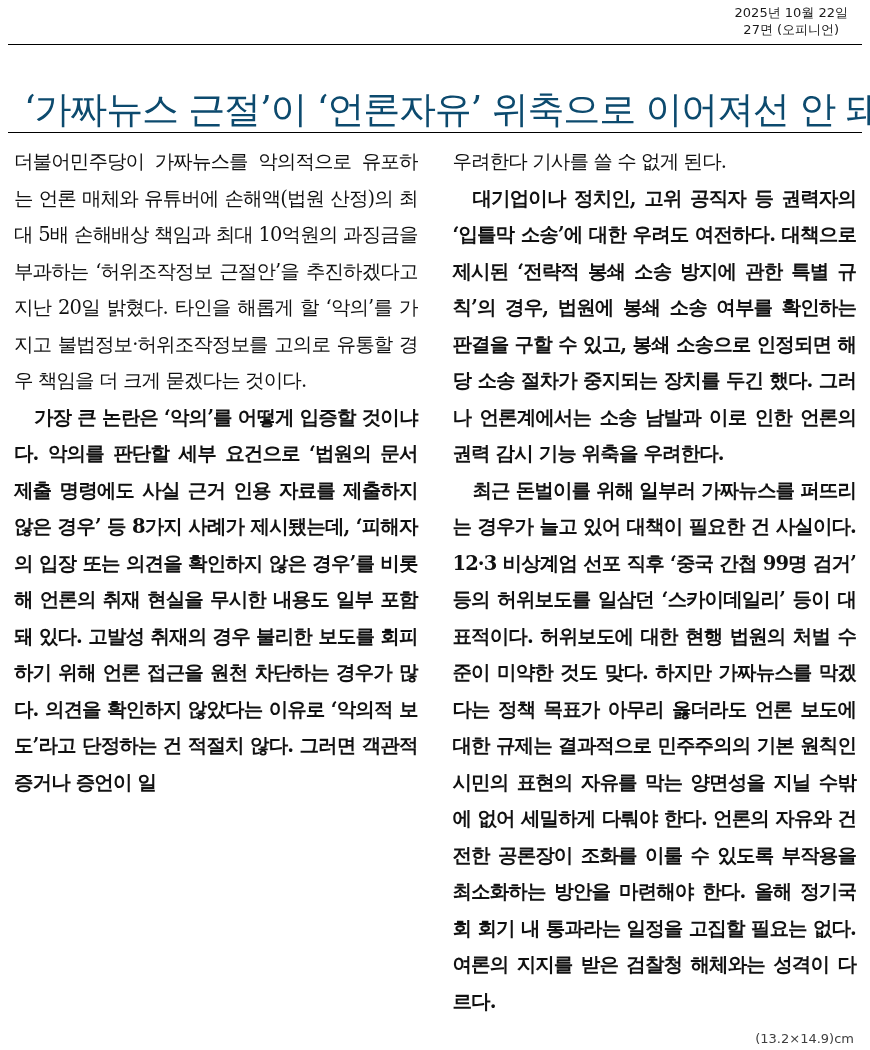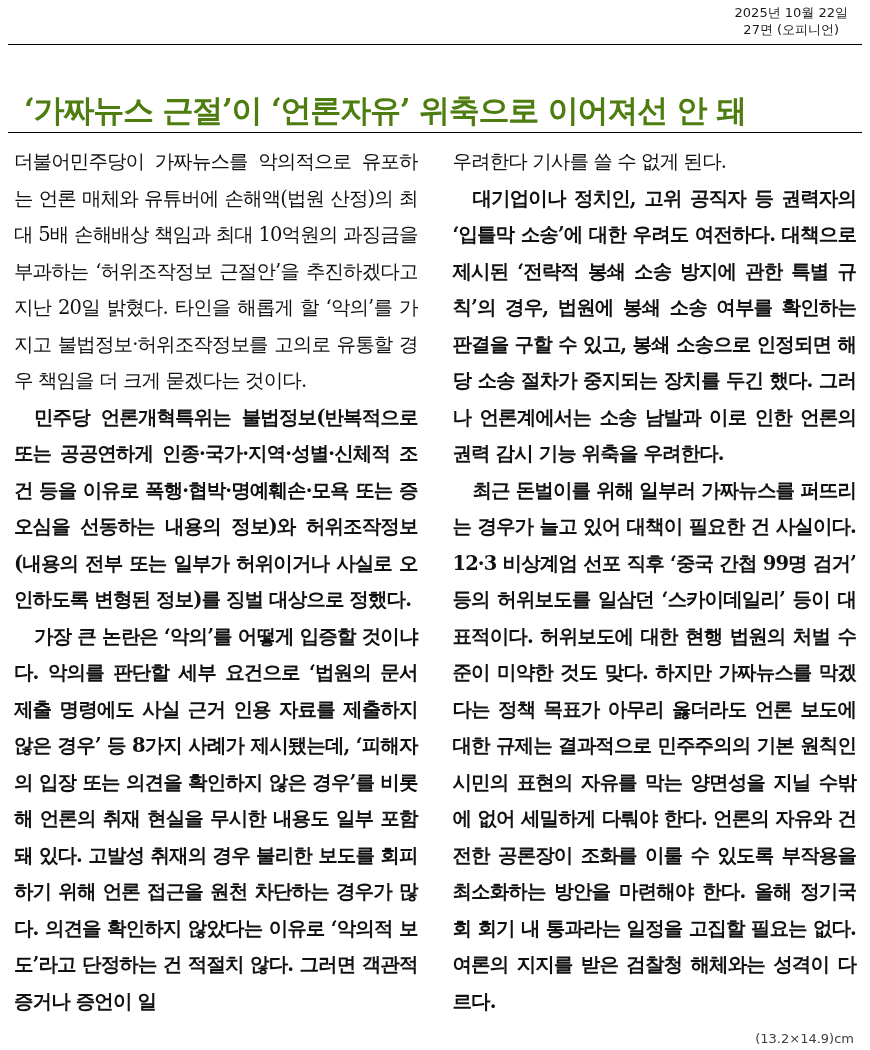--- a/index.html
+++ b/index.html
@@ -56,25 +56,25 @@
     position: absolute;
     left: 8px;
     right: 8px;
     top: 40px;
     height: 1px;
     background: #000;
   }
   
   .headline {
     margin: 52px 10px 0 10px;
-    font-size: 31px;
-    font-weight: 700;
+    font-size: 37px;
+    font-weight: 400;
     letter-spacing: -1.2px;
     line-height: 40px;
-    color: #4d7c0f;
+    color: #0c4a6e;
     white-space: nowrap;
   }
   .rule-under-headline {
     position: absolute;
     left: 8px;
     right: 8px;
     top: 128px;
     height: 1px;
     background: #000;
   }
@@ -125,21 +125,20 @@
     </div>
   </div>
   <div class="rule-top"></div>
 
   <h1 class="headline">‘가짜뉴스 근절’이 ‘언론자유’ 위축으로 이어져선 안 돼</h1>
   <div class="rule-under-headline"></div>
 
   <div class="columns">
     <div class="col">
       <p>더불어민주당이 가짜뉴스를 악의적으로 유포하는 언론 매체와 유튜버에 손해액(법원 산정)의 최대 5배 손해배상 책임과 최대 10억원의 과징금을 부과하는 ‘허위조작정보 근절안’을 추진하겠다고 지난 20일 밝혔다. 타인을 해롭게 할 ‘악의’를 가지고 불법정보·허위조작정보를 고의로 유통할 경우 책임을 더 크게 묻겠다는 것이다.</p>
-      <p class="indent">민주당 언론개혁특위는 불법정보(반복적으로 또는 공공연하게 인종·국가·지역·성별·신체적 조건 등을 이유로 폭행·협박·명예훼손·모욕 또는 증오심을 선동하는 내용의 정보)와 허위조작정보(내용의 전부 또는 일부가 허위이거나 사실로 오인하도록 변형된 정보)를 징벌 대상으로 정했다.</p>
       <p class="indent">가장 큰 논란은 ‘악의’를 어떻게 입증할 것이냐다. 악의를 판단할 세부 요건으로 ‘법원의 문서 제출 명령에도 사실 근거 인용 자료를 제출하지 않은 경우’ 등 8가지 사례가 제시됐는데, ‘피해자의 입장 또는 의견을 확인하지 않은 경우’를 비롯해 언론의 취재 현실을 무시한 내용도 일부 포함돼 있다. 고발성 취재의 경우 불리한 보도를 회피하기 위해 언론 접근을 원천 차단하는 경우가 많다. 의견을 확인하지 않았다는 이유로 ‘악의적 보도’라고 단정하는 건 적절치 않다. 그러면 객관적 증거나 증언이 일</p>
     </div>
     <div class="col">
       <p>우려한다 기사를 쓸 수 없게 된다.</p>
       <p class="indent">대기업이나 정치인, 고위 공직자 등 권력자의 ‘입틀막 소송’에 대한 우려도 여전하다. 대책으로 제시된 ‘전략적 봉쇄 소송 방지에 관한 특별 규칙’의 경우, 법원에 봉쇄 소송 여부를 확인하는 판결을 구할 수 있고, 봉쇄 소송으로 인정되면 해당 소송 절차가 중지되는 장치를 두긴 했다. 그러나 언론계에서는 소송 남발과 이로 인한 언론의 권력 감시 기능 위축을 우려한다.</p>
       <p class="indent">최근 돈벌이를 위해 일부러 가짜뉴스를 퍼뜨리는 경우가 늘고 있어 대책이 필요한 건 사실이다. 12·3 비상계엄 선포 직후 ‘중국 간첩 99명 검거’ 등의 허위보도를 일삼던 ‘스카이데일리’ 등이 대표적이다. 허위보도에 대한 현행 법원의 처벌 수준이 미약한 것도 맞다. 하지만 가짜뉴스를 막겠다는 정책 목표가 아무리 옳더라도 언론 보도에 대한 규제는 결과적으로 민주주의의 기본 원칙인 시민의 표현의 자유를 막는 양면성을 지닐 수밖에 없어 세밀하게 다뤄야 한다. 언론의 자유와 건전한 공론장이 조화를 이룰 수 있도록 부작용을 최소화하는 방안을 마련해야 한다. 올해 정기국회 회기 내 통과라는 일정을 고집할 필요는 없다. 여론의 지지를 받은 검찰청 해체와는 성격이 다르다.</p>
     </div>
   </div>
 
   <div class="footer-size">(13.2×14.9)cm</div>

